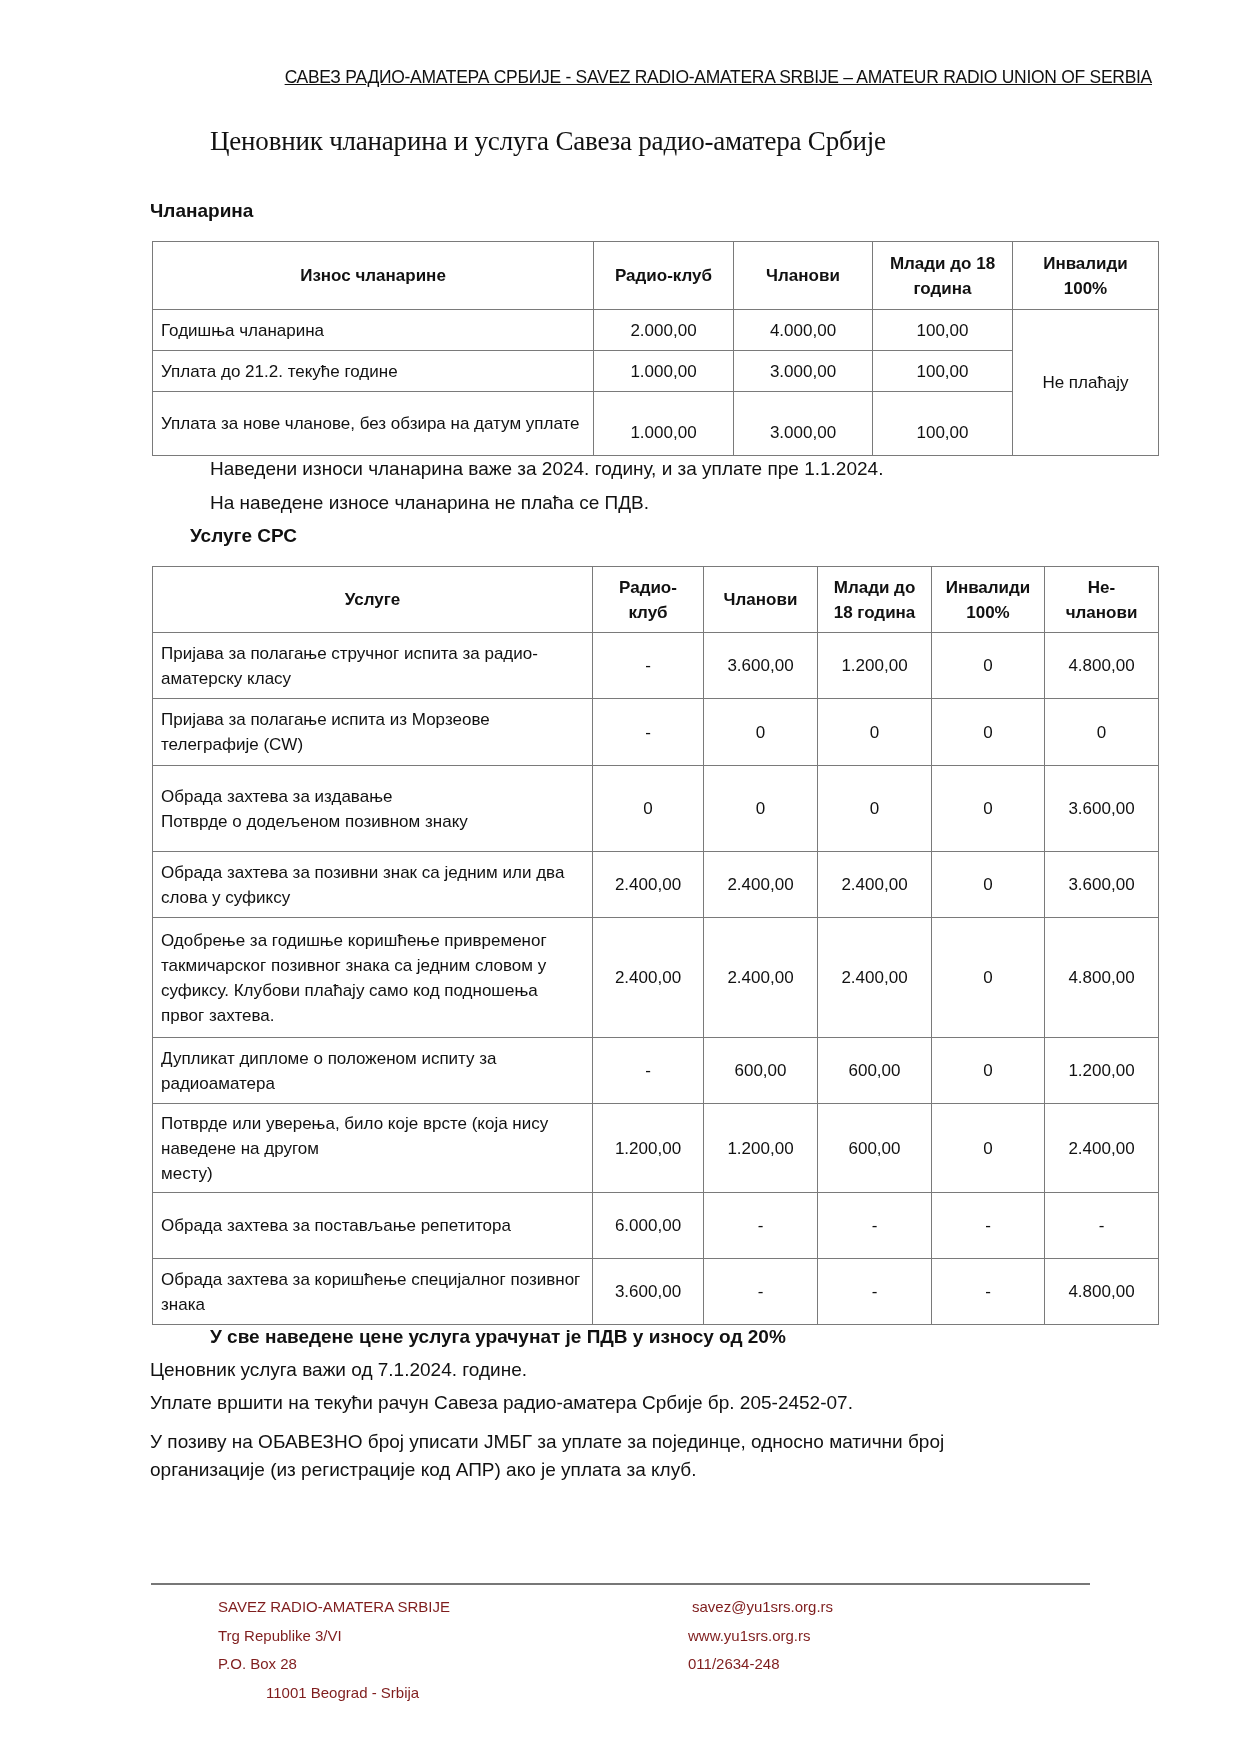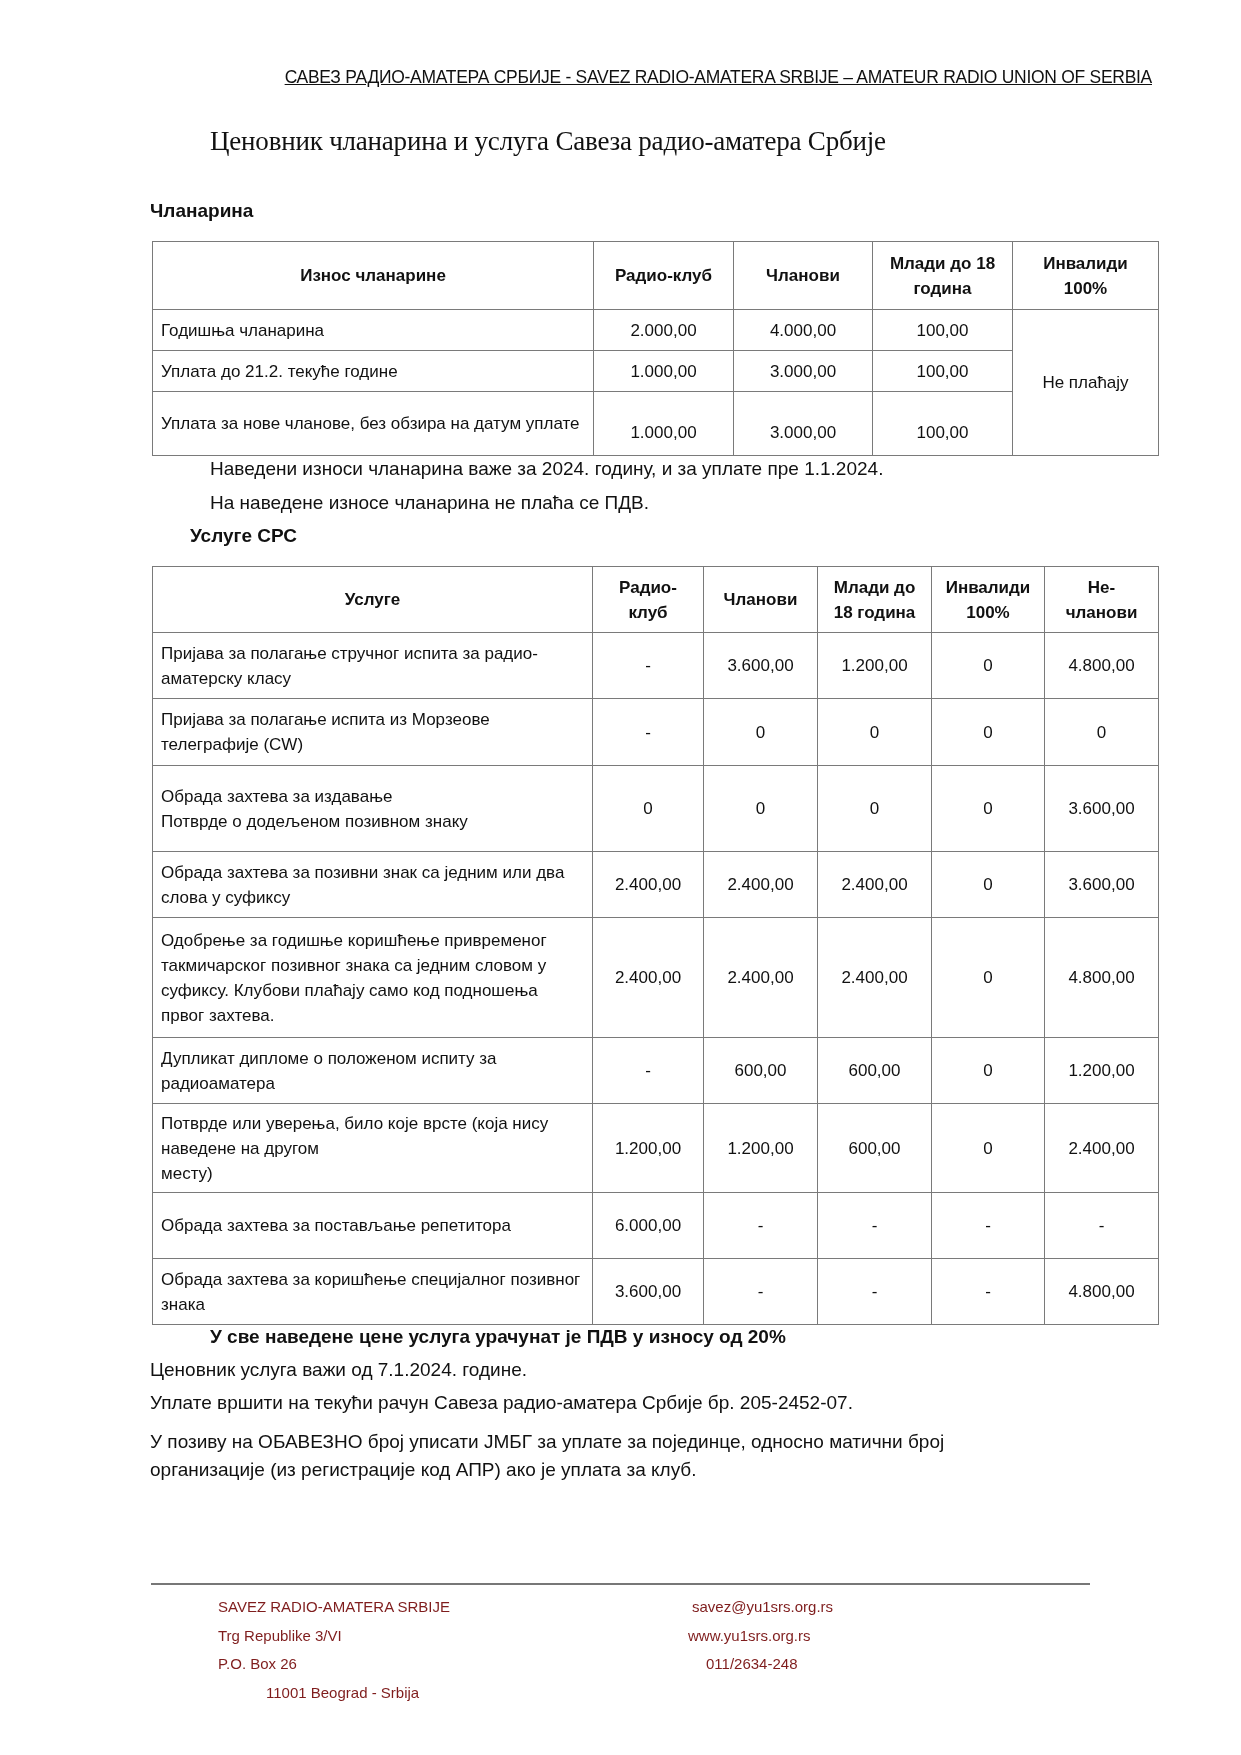--- a/index.html
+++ b/index.html
@@ -184,18 +184,18 @@
 <div class="abs note bold" style="left:210px; top:1326px;">У све наведене цене услуга урачунат је ПДВ у износу од 20%</div>
 <div class="abs note" style="left:150px; top:1359px;">Ценовник услуга важи од 7.1.2024. године.</div>
 <div class="abs note" style="left:150px; top:1392px;">Уплате вршити на текући рачун Савеза радио-аматера Србије бр. 205-2452-07.</div>
 <div class="abs note" style="left:150px; top:1431px;">У позиву на ОБАВЕЗНО број уписати ЈМБГ за уплате за појединце, односно матични број</div>
 <div class="abs note" style="left:150px; top:1459px;">организације (из регистрације код АПР) ако је уплата за клуб.</div>
 
 <div class="abs footer-rule"></div>
 
 <div class="abs footer-text" style="left:218px; top:1598px;">SAVEZ RADIO-AMATERA SRBIJE</div>
 <div class="abs footer-text" style="left:218px; top:1627px;">Trg Republike 3/VI</div>
-<div class="abs footer-text" style="left:218px; top:1655px;">P.O. Box 26</div>
+<div class="abs footer-text" style="left:218px; top:1655px;">P.O. Box 28</div>
 <div class="abs footer-text" style="left:218px; top:1684px;margin-left:48px;">11001 Beograd - Srbija</div>
 
 <div class="abs footer-text" style="left:680px; top:1598px;margin-left:12px;">savez@yu1srs.org.rs</div>
 <div class="abs footer-text" style="left:688px; top:1627px;">www.yu1srs.org.rs</div>
-<div class="abs footer-text" style="left:688px; top:1655px;margin-left:18px;">011/2634-248</div>
+<div class="abs footer-text" style="left:688px; top:1655px;">011/2634-248</div>
 
 </body></html>

